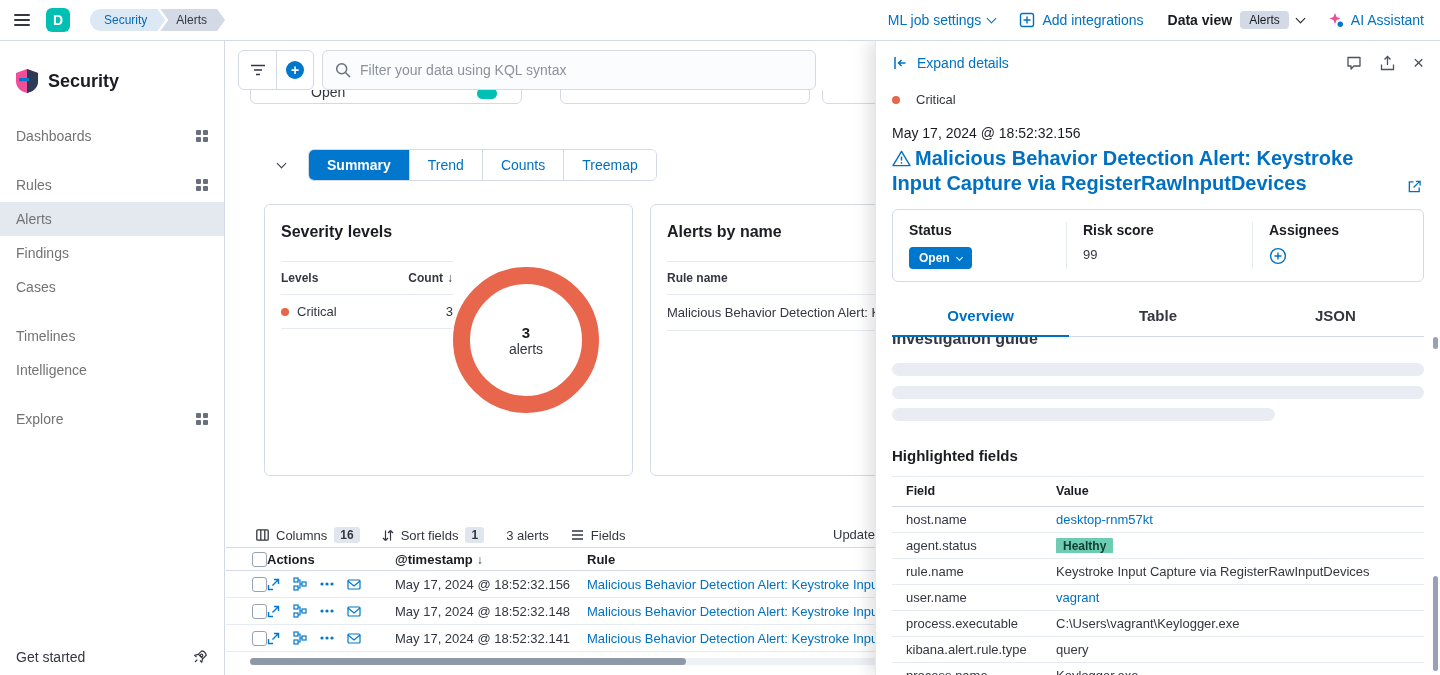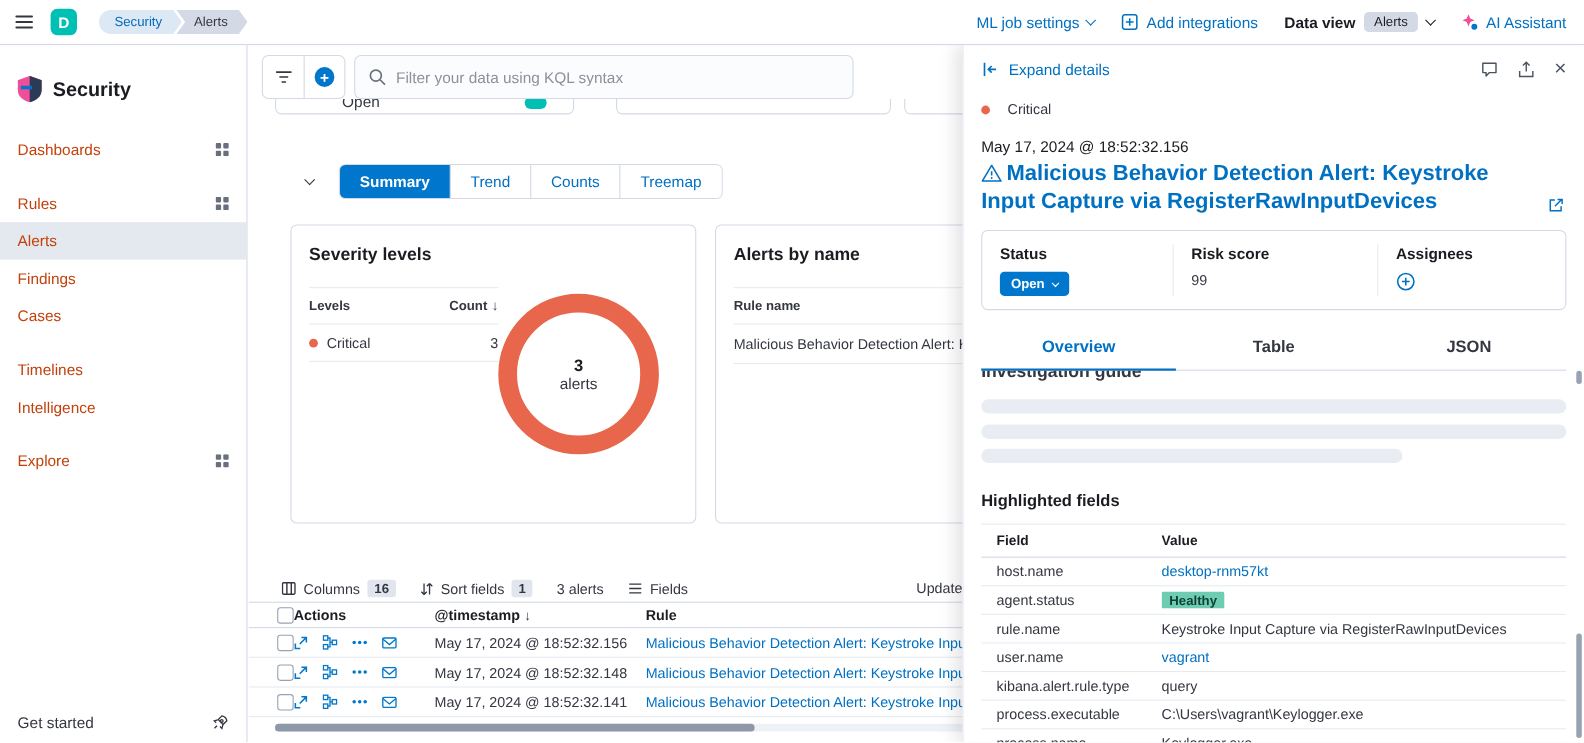--- a/index.html
+++ b/index.html
@@ -19,33 +19,33 @@
 .tb-right{margin-left:auto;display:flex;align-items:center;gap:24px;font-size:14px}
 .tb-link{color:#0071c2;display:flex;align-items:center;gap:7px;cursor:pointer}
 .chev{width:7px;height:7px;border-right:1.5px solid currentColor;border-bottom:1.5px solid currentColor;transform:rotate(45deg);display:inline-block;margin-top:-4px}
 .dataview{display:flex;align-items:center;gap:8px;color:#1a1c21;font-weight:bold;cursor:pointer}
 .dv-badge{background:#d3dae6;border-radius:4px;padding:2px 9px;font-size:12px;font-weight:normal}
 
 
 .sidebar{position:absolute;top:41px;left:0;width:225px;height:634px;border-right:1px solid #d3dae6;background:#fff;z-index:5}
 .side-head{display:flex;align-items:center;gap:10px;padding:28px 16px 26px}
 .side-title{font-size:18px;font-weight:bold;color:#1a1c21}
-.nav-item{height:34px;display:flex;align-items:center;justify-content:space-between;padding:0 16px;font-size:14px;color:#c2410c;cursor:pointer}
+.nav-item{height:34px;display:flex;align-items:center;justify-content:space-between;padding:0 16px;font-size:14px;color:#737373;cursor:pointer}
 .nav-item.sel{background:#e4e9f0}
 .nav-gap{height:15px}
 .get-started{position:absolute;bottom:10px;left:0;width:100%;padding:0 16px;display:flex;align-items:flex-start;justify-content:space-between;font-size:14px;cursor:pointer}
 
 
 .main{position:absolute;top:41px;left:226px;width:1214px;height:634px;background:#fff;overflow:hidden}
 .filter-bar{position:absolute;top:9px;left:12px;display:flex;gap:8px;height:40px}
 .btn-group{display:flex;border:1px solid #d3dae6;border-radius:6px;overflow:hidden;background:#fff}
 .btn-ico{width:37px;display:flex;align-items:center;justify-content:center;cursor:pointer}
 .btn-ico + .btn-ico{border-left:1px solid #d3dae6}
 .plus-circle{width:18px;height:18px;border-radius:50%;background:#0077cc;color:#fff;display:flex;align-items:center;justify-content:center;font-size:14px;line-height:14px;font-weight:bold}
-.kql{width:454px;height:40px;border:1px solid #d3dae6;border-radius:6px;background:#fbfcfd;display:flex;align-items:center;gap:9px;padding:0 12px}
+.kql{width:494px;height:40px;border:1px solid #d3dae6;border-radius:6px;background:#fbfcfd;display:flex;align-items:center;gap:9px;padding:0 12px}
 .kql input{border:none;outline:none;flex:1;font-size:14px;background:transparent;color:#343741}
 .kql input::placeholder{color:#8c919b}
 .controls-strip{position:absolute;top:49px;left:24px;height:15px;overflow:hidden;display:flex}
 .cbox{height:40px;border:1px solid #d3dae6;border-radius:6px;background:#fff;position:relative;transform:translateY(-26px)}
 .cbox .lbl{position:absolute;bottom:3px;left:60px;font-size:14px;color:#343741}
 .teal-pill{position:absolute;bottom:4px;right:24px;width:20px;height:11px;border-radius:6px;background:#00bfb3}
 .chart-row{position:absolute;top:108px;left:44px;display:flex;align-items:center;gap:16px}
 .collapse-chev{width:22px;height:22px;display:flex;align-items:center;justify-content:center;cursor:pointer;color:#343741}
 .tab-group{display:flex;border:1px solid #d3dae6;border-radius:6px;overflow:hidden;height:32px;background:#fff}
 .tg{padding:0 18px;display:flex;align-items:center;font-size:14px;color:#0071c2;cursor:pointer;border-left:1px solid #d3dae6;background:#fff}
@@ -516,26 +516,26 @@
           </div>
           <div class="hf-row">
             <span class="hf-c1">rule.name</span>
             <span class="hf-c2">Keystroke Input Capture via RegisterRawInputDevices</span>
           </div>
           <div class="hf-row">
             <span class="hf-c1">user.name</span>
             <span class="hf-c2"><span class="link">vagrant</span></span>
           </div>
           <div class="hf-row">
+            <span class="hf-c1">process.executable</span>
+            <span class="hf-c2">C:\Users\vagrant\Keylogger.exe</span>
+          </div>
+          <div class="hf-row">
             <span class="hf-c1">kibana.alert.rule.type</span>
             <span class="hf-c2">query</span>
-          </div>
-          <div class="hf-row">
-            <span class="hf-c1">process.executable</span>
-            <span class="hf-c2">C:\Users\vagrant\Keylogger.exe</span>
           </div>
           <div class="hf-row">
             <span class="hf-c1">process.name</span>
             <span class="hf-c2">Keylogger.exe</span>
           </div>
         </div>
       </div>
     </div>
 
     <div class="vthumb1"></div>

